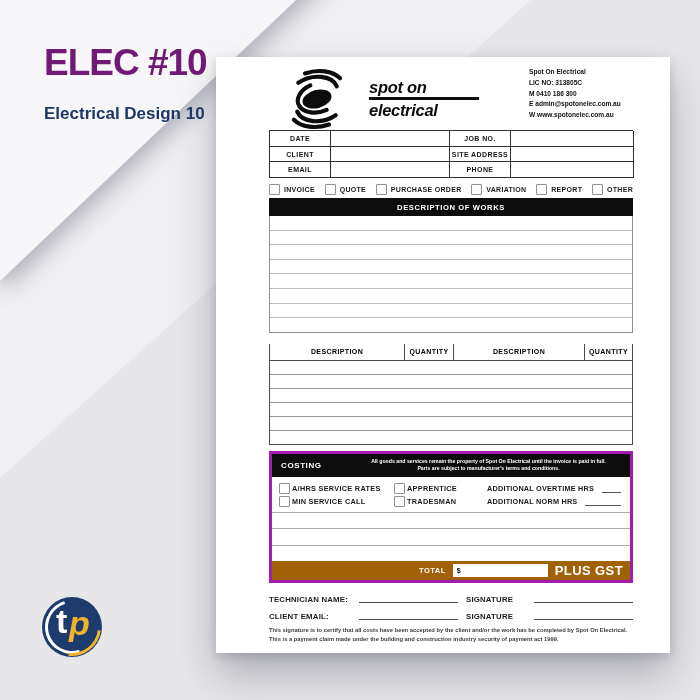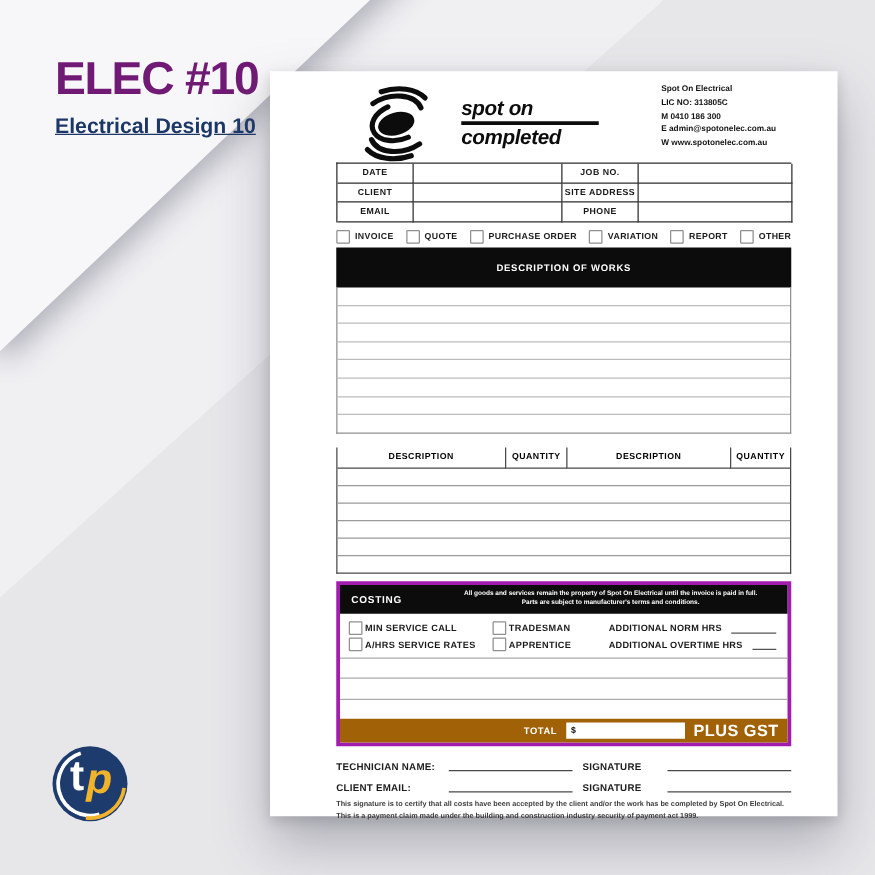--- a/index.html
+++ b/index.html
@@ -10,21 +10,21 @@
     -webkit-font-smoothing:antialiased;
   }
   
   .bg-panel{position:absolute;width:1400px;height:1300px;left:0;transform-origin:0 100%;}
   .bg-mid{top:-822px;background:#f0f0f3;transform:rotate(-42deg);}
   .bg-top{top:-1019px;background:#f7f7f9;transform:rotate(-43.5deg);
           box-shadow:0 10px 22px rgba(105,105,122,.45);}
   
   .side{position:absolute;left:44px;top:42px;z-index:5;color:#1c3767;}
   .side h1{margin:0;font-size:37px;font-weight:800;letter-spacing:-1px;color:#701a75;}
-  .side .subtitle{margin-top:7px;font-size:17px;font-weight:bold;color:#1c3767;text-decoration:underline;}
+  .side .subtitle{margin-top:20px;font-size:17px;font-weight:bold;color:#1c3767;}
   .print-logo{position:absolute;left:42px;top:597px;width:60px;height:60px;z-index:5;
               border-radius:50%;background:#1e3b6e;}
   .print-logo .ring{position:absolute;inset:3px;border-radius:50%;
       border:3px solid #fff;border-top-color:transparent;border-right-color:transparent;
       transform:rotate(28deg);}
   .print-logo .swoosh{position:absolute;inset:1px;border-radius:50%;
       border:3px solid transparent;border-bottom-color:#f1b32a;transform:rotate(-38deg);}
   .print-logo .lt{position:absolute;left:14px;top:5px;color:#fff;font-size:34px;font-weight:bold;}
   .print-logo .lp{position:absolute;left:27px;top:7px;color:#f1b32a;font-size:34px;font-weight:bold;font-style:italic;}
   
@@ -43,21 +43,21 @@
   .info-table{display:grid;grid-template-columns:61px 119px 61px 123px;border-top:1px solid #2e2e2e;border-left:1px solid #2e2e2e;}
   .info-table .cell{border-right:1px solid #2e2e2e;border-bottom:1px solid #2e2e2e;height:14.7px;
       display:flex;align-items:center;justify-content:center;}
   .info-table .lbl{font-size:7px;font-weight:bold;letter-spacing:.4px;color:#161616;}
   
   .doc-types{display:flex;justify-content:space-between;align-items:center;margin-top:5px;height:12px;}
   .doc-types label{display:flex;align-items:center;gap:4px;}
   .cb{width:9px;height:9px;border:1px solid #8f8f8f;background:#fff;border-radius:1px;flex:0 0 auto;}
   .ck-lbl{font-size:7px;font-weight:bold;letter-spacing:.3px;color:#1a1a1a;white-space:nowrap;}
   
-  .bar{background:#0c0c0c;color:#fff;height:32px;display:flex;align-items:center;justify-content:center;
+  .bar{background:#0c0c0c;color:#fff;height:18px;display:flex;align-items:center;justify-content:center;
        font-size:7.6px;font-weight:bold;letter-spacing:.6px;}
   
   .works{margin-top:3px;}
   .works-box{border:1px solid #8f8f8f;border-top:none;}
   .wrow{height:13.6px;border-bottom:1px solid #bcbcbc;}
   .wrow:last-child{border-bottom:none;}
   
   .materials{margin-top:11px;}
   .bar.slim{height:16px;}
   .mat-wrap{border:1px solid #4a4a4a;border-top:none;}
@@ -121,21 +121,21 @@
           <path d="M -3 -16.5 A 20 13.5 0 1 0 7 14.5"></path>
           <path d="M -15 -23 A 28 19 0 0 1 25 -7.5"></path>
           <path d="M -5 -31 A 36 25 0 0 1 31 -15"></path>
           <path d="M 15 23 A 28 19 0 0 1 -25 7.5"></path>
           <path d="M 5 31 A 36 25 0 0 1 -31 15"></path>
         </g>
       </svg>
       <div class="wordmark">
         <div class="nm">spot on</div>
         <div class="rule"></div>
-        <div class="nm">completed</div>
+        <div class="nm">electrical</div>
       </div>
       <div class="contact">
 
       <div>Spot On Electrical</div>
           <div>LIC NO: 313805C</div>
           <div>M 0410 186 300</div>
           <div>E admin@spotonelec.com.au</div>
           <div>W www.spotonelec.com.au</div>
         </div>
     </div>
@@ -260,32 +260,32 @@
       <div class="cost-bar">
         <span class="ctitle">COSTING</span>
         <span class="cost-terms">
           <div>All goods and services remain the property of Spot On Electrical until the invoice is paid in full.</div>
           <div>Parts are subject to manufacturer's terms and conditions.</div>
         </span>
       </div>
       <div class="opt-rows">
         <div class="opt-row">
           <span class="cb"></span>
+          <span class="ck-lbl">A/HRS SERVICE RATES</span>
+          <span class="cb"></span>
+          <span class="ck-lbl">APPRENTICE</span>
+          <span class="extra">ADDITIONAL OVERTIME HRS</span>
+          <span class="uline"></span>
+        </div>
+        <div class="opt-row">
+          <span class="cb"></span>
           <span class="ck-lbl">MIN SERVICE CALL</span>
           <span class="cb"></span>
           <span class="ck-lbl">TRADESMAN</span>
           <span class="extra">ADDITIONAL NORM HRS</span>
-          <span class="uline"></span>
-        </div>
-        <div class="opt-row">
-          <span class="cb"></span>
-          <span class="ck-lbl">A/HRS SERVICE RATES</span>
-          <span class="cb"></span>
-          <span class="ck-lbl">APPRENTICE</span>
-          <span class="extra">ADDITIONAL OVERTIME HRS</span>
           <span class="uline"></span>
         </div>
       </div>
       <div>
 
       <div class="rrow"></div>
           <div class="rrow"></div>
           <div class="rrow"></div>
         </div>
       <div class="total-bar">

